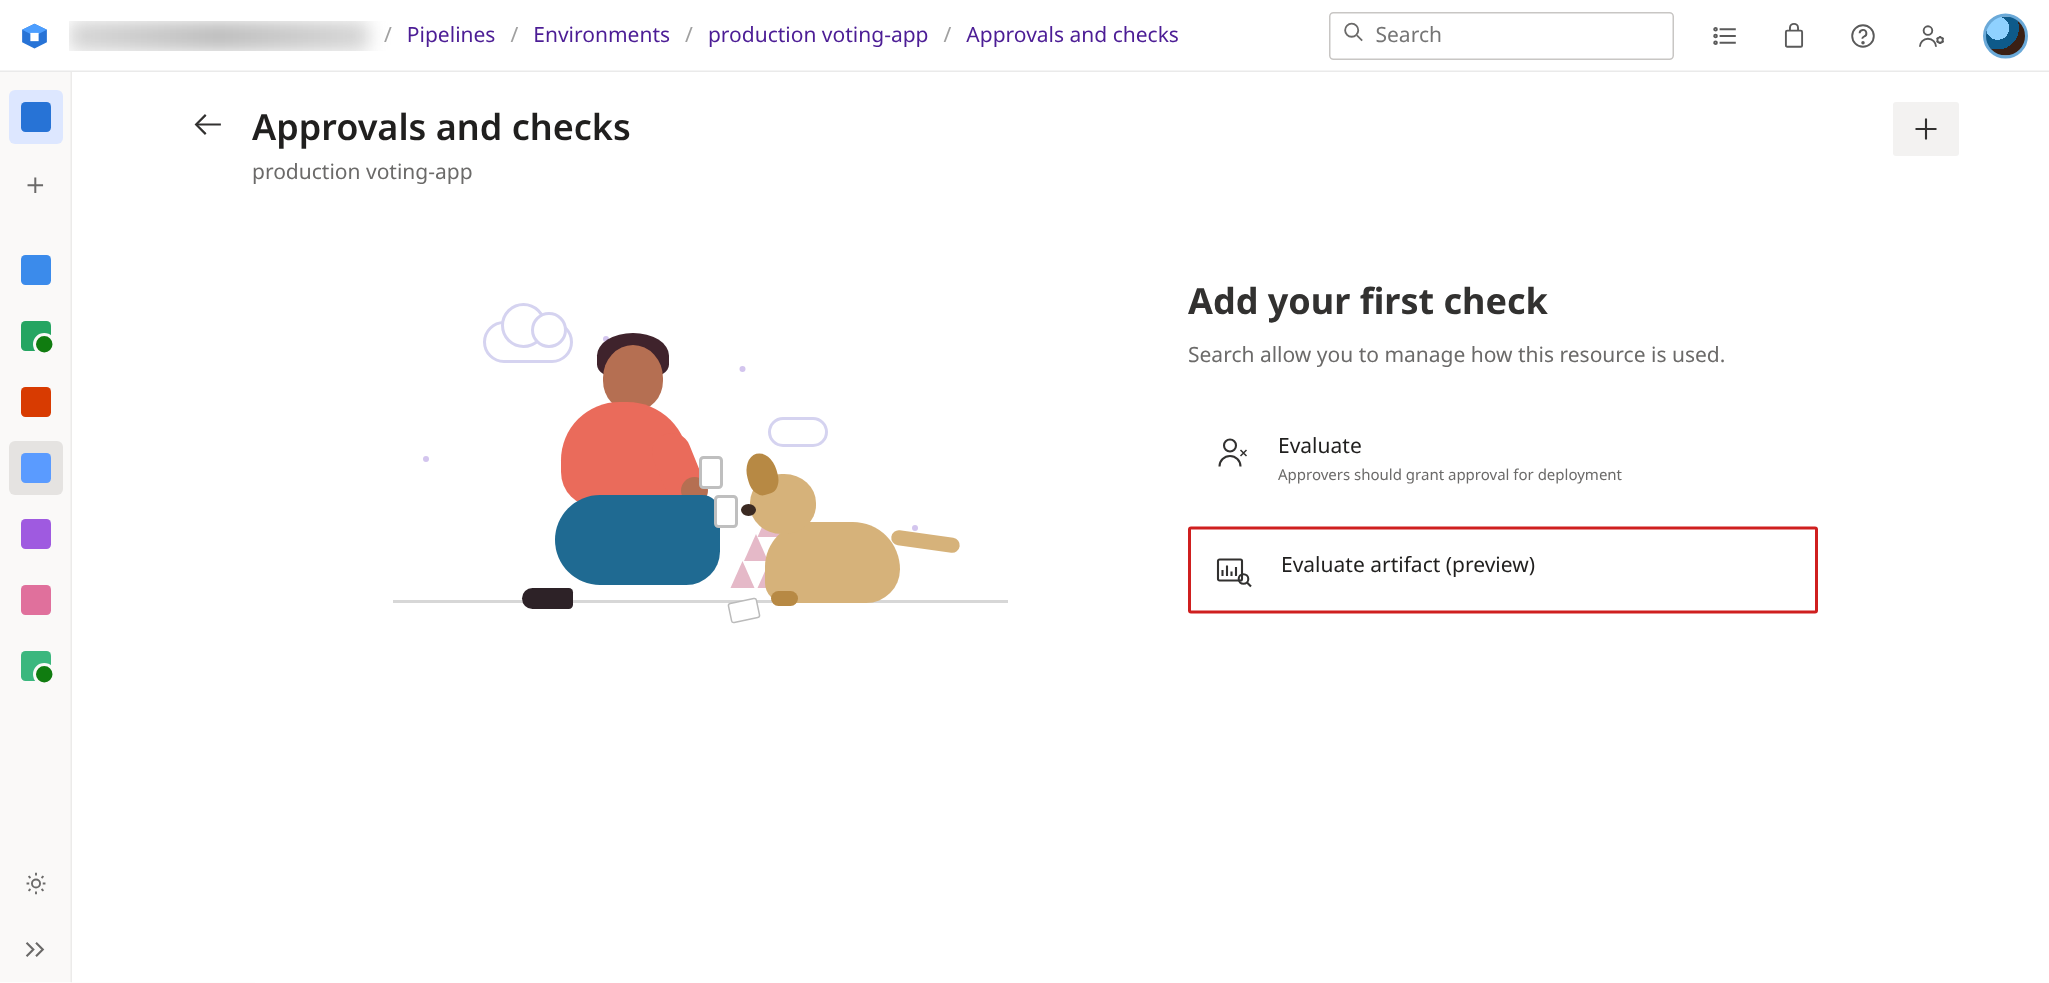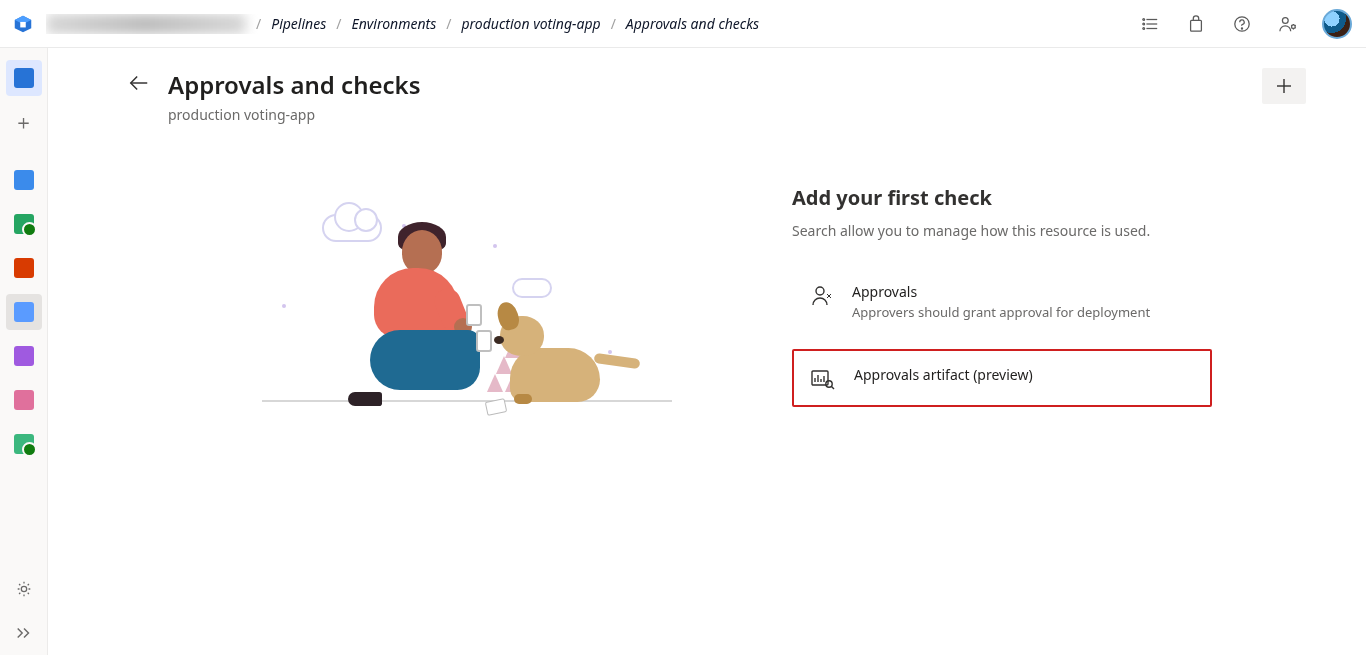--- a/index.html
+++ b/index.html
@@ -33,21 +33,21 @@
     position:relative;
     z-index:5;
   }
   .logo{
     width:30px;height:30px;display:flex;align-items:center;justify-content:center;
     margin-right:8px;
   }
   .breadcrumbs{display:flex;align-items:center;gap:4px;color:#6b6a69;overflow:hidden;flex:0 1 auto;}
   .bc-blur{width:200px;height:20px;border-radius:4px;filter:blur(6px);background:linear-gradient(90deg,#d6d6d6,#bcbcbc,#d6d6d6);}
   .bc-sep{color:#a0a0a0;padding:0 6px;}
-  .bc-item{color:#0f172a;white-space:nowrap;cursor:pointer;font-style:italic;}
+  .bc-item{color:#4c1d95;white-space:nowrap;cursor:pointer;}
   .top-spacer{flex:1;}
   .search{
     width:230px;height:32px;border:1px solid #c8c6c4;border-radius:3px;
     display:flex;align-items:center;padding:0 8px;color:#6b6a69;background:#fff;
   }
   .search .ic{margin-right:6px;}
   .search input{
     border:none;outline:none;font:inherit;color:var(--text);width:100%;
     background:transparent;
   }
@@ -159,30 +159,30 @@
   .d-head{position:absolute;bottom:46px;left:0;width:44px;height:40px;background:#d6b27a;border-radius:48%;}
   .d-ear{position:absolute;bottom:72px;left:-2px;width:20px;height:28px;background:#b78944;border-radius:50% 50% 40% 40%;transform:rotate(-16deg);}
   .d-tail{position:absolute;bottom:36px;left:94px;width:46px;height:10px;background:#d6b27a;border-radius:8px;transform:rotate(8deg);}
   .d-leg{position:absolute;bottom:-2px;left:14px;width:18px;height:10px;background:#b78944;border-radius:6px;}
   .d-nose{position:absolute;bottom:58px;left:-6px;width:10px;height:8px;background:#3b2a22;border-radius:50%;}
   .d-cup{position:absolute;bottom:50px;left:-24px;width:16px;height:22px;background:#fff;border:2px solid #bfbfbf;border-radius:3px;}
 
   .info{
     width:420px;
   }
-  .info h2{font-size:20px;font-weight:700;margin:0 0 10px;}
+  .info h2{font-size:24px;font-weight:700;margin:0 0 10px;}
   .info .desc{color:#6b6a69;margin-bottom:26px;}
   .opt{
     display:flex;align-items:flex-start;gap:18px;
     padding:14px 16px;border:2px solid transparent;border-radius:2px;cursor:pointer;
   }
   .opt + .opt{margin-top:12px;}
   .opt svg{flex:0 0 auto;margin-top:2px;}
   .opt .o-t{font-weight:400;color:#201f1e;}
-  .opt .o-d{color:#6b6a69;font-size:13px;margin-top:2px;}
+  .opt .o-d{color:#6b6a69;font-size:10px;margin-top:2px;}
   .opt.highlight{border-color:var(--highlight);}
 </style>
 </head>
 <body>
 
 <div class="topbar">
   <div class="logo">
     <svg width="22" height="22" viewBox="0 0 32 32">
       <path d="M4 10 L16 4 L28 10 L28 22 L16 28 L4 22 Z" fill="#2773d6"></path>
       <path d="M16 4 L28 10 L16 16 L4 10 Z" fill="#4c9eff"></path>
@@ -197,20 +197,29 @@
     <span class="bc-sep">/</span>
     <span class="bc-item">Environments</span>
     <span class="bc-sep">/</span>
     <span class="bc-item">production voting-app</span>
     <span class="bc-sep">/</span>
     <span class="bc-item">Approvals and checks</span>
   </div>
 
   <div class="top-spacer"></div>
 
+  <div class="search">
+    <span class="ic">
+      <svg width="14" height="14" viewBox="0 0 16 16" fill="none" stroke="#6b6a69" stroke-width="1.4">
+        <circle cx="7" cy="7" r="5"></circle>
+          <line x1="11" y1="11" x2="15" y2="15"></line>
+      </svg>
+    </span>
+    <input placeholder="Search" style="">
+  </div>
 
   <div class="top-icons">
     <span class="top-ic">
       <svg width="18" height="18" viewBox="0 0 20 20" fill="none" stroke="#5a5a5a" stroke-width="1.4">
         <line x1="6" y1="5" x2="18" y2="5"></line>
           <line x1="6" y1="10" x2="18" y2="10"></line>
           <line x1="6" y1="15" x2="18" y2="15"></line>
         <circle cx="3" cy="5" r="1"></circle>
           <circle cx="3" cy="10" r="1"></circle>
           <circle cx="3" cy="15" r="1"></circle>
@@ -365,36 +374,36 @@
           <h2>Add your first check</h2>
           <div class="desc">Search allow you to manage how this resource is used.</div>
 
           <div class="opt">
             <svg width="24" height="24" viewBox="0 0 24 24" fill="none" stroke="#323130" stroke-width="1.4">
               <circle cx="10" cy="7" r="4"></circle>
                 <path d="M3 21 a7 7 0 0 1 14 0"></path>
               <path d="M17 14 l4-4 M17 10 l4 4" stroke-width="1"></path>
             </svg>
             <div>
-              <div class="o-t">Approvals</div>
+              <div class="o-t">Evaluate</div>
               <div class="o-d">Approvers should grant approval for deployment</div>
             </div>
           </div>
 
           <div class="opt highlight">
             <svg width="26" height="24" viewBox="0 0 26 24" fill="none" stroke="#323130" stroke-width="1.4">
               <rect x="2" y="4" width="16" height="14" rx="1"></rect>
               <line x1="5" y1="15" x2="5" y2="11"></line>
                 <line x1="8" y1="15" x2="8" y2="8"></line>
                 <line x1="11" y1="15" x2="11" y2="12"></line>
                 <line x1="14" y1="15" x2="14" y2="9"></line>
               <circle cx="19" cy="17" r="3.2"></circle>
                 <line x1="21.5" y1="19.5" x2="24" y2="22"></line>
             </svg>
             <div>
-              <div class="o-t">Approvals artifact (preview)</div>
+              <div class="o-t">Evaluate artifact (preview)</div>
             </div>
           </div>
         </div>
       </div>
     </div>
   </div>
 </div>
 
 </body></html>

